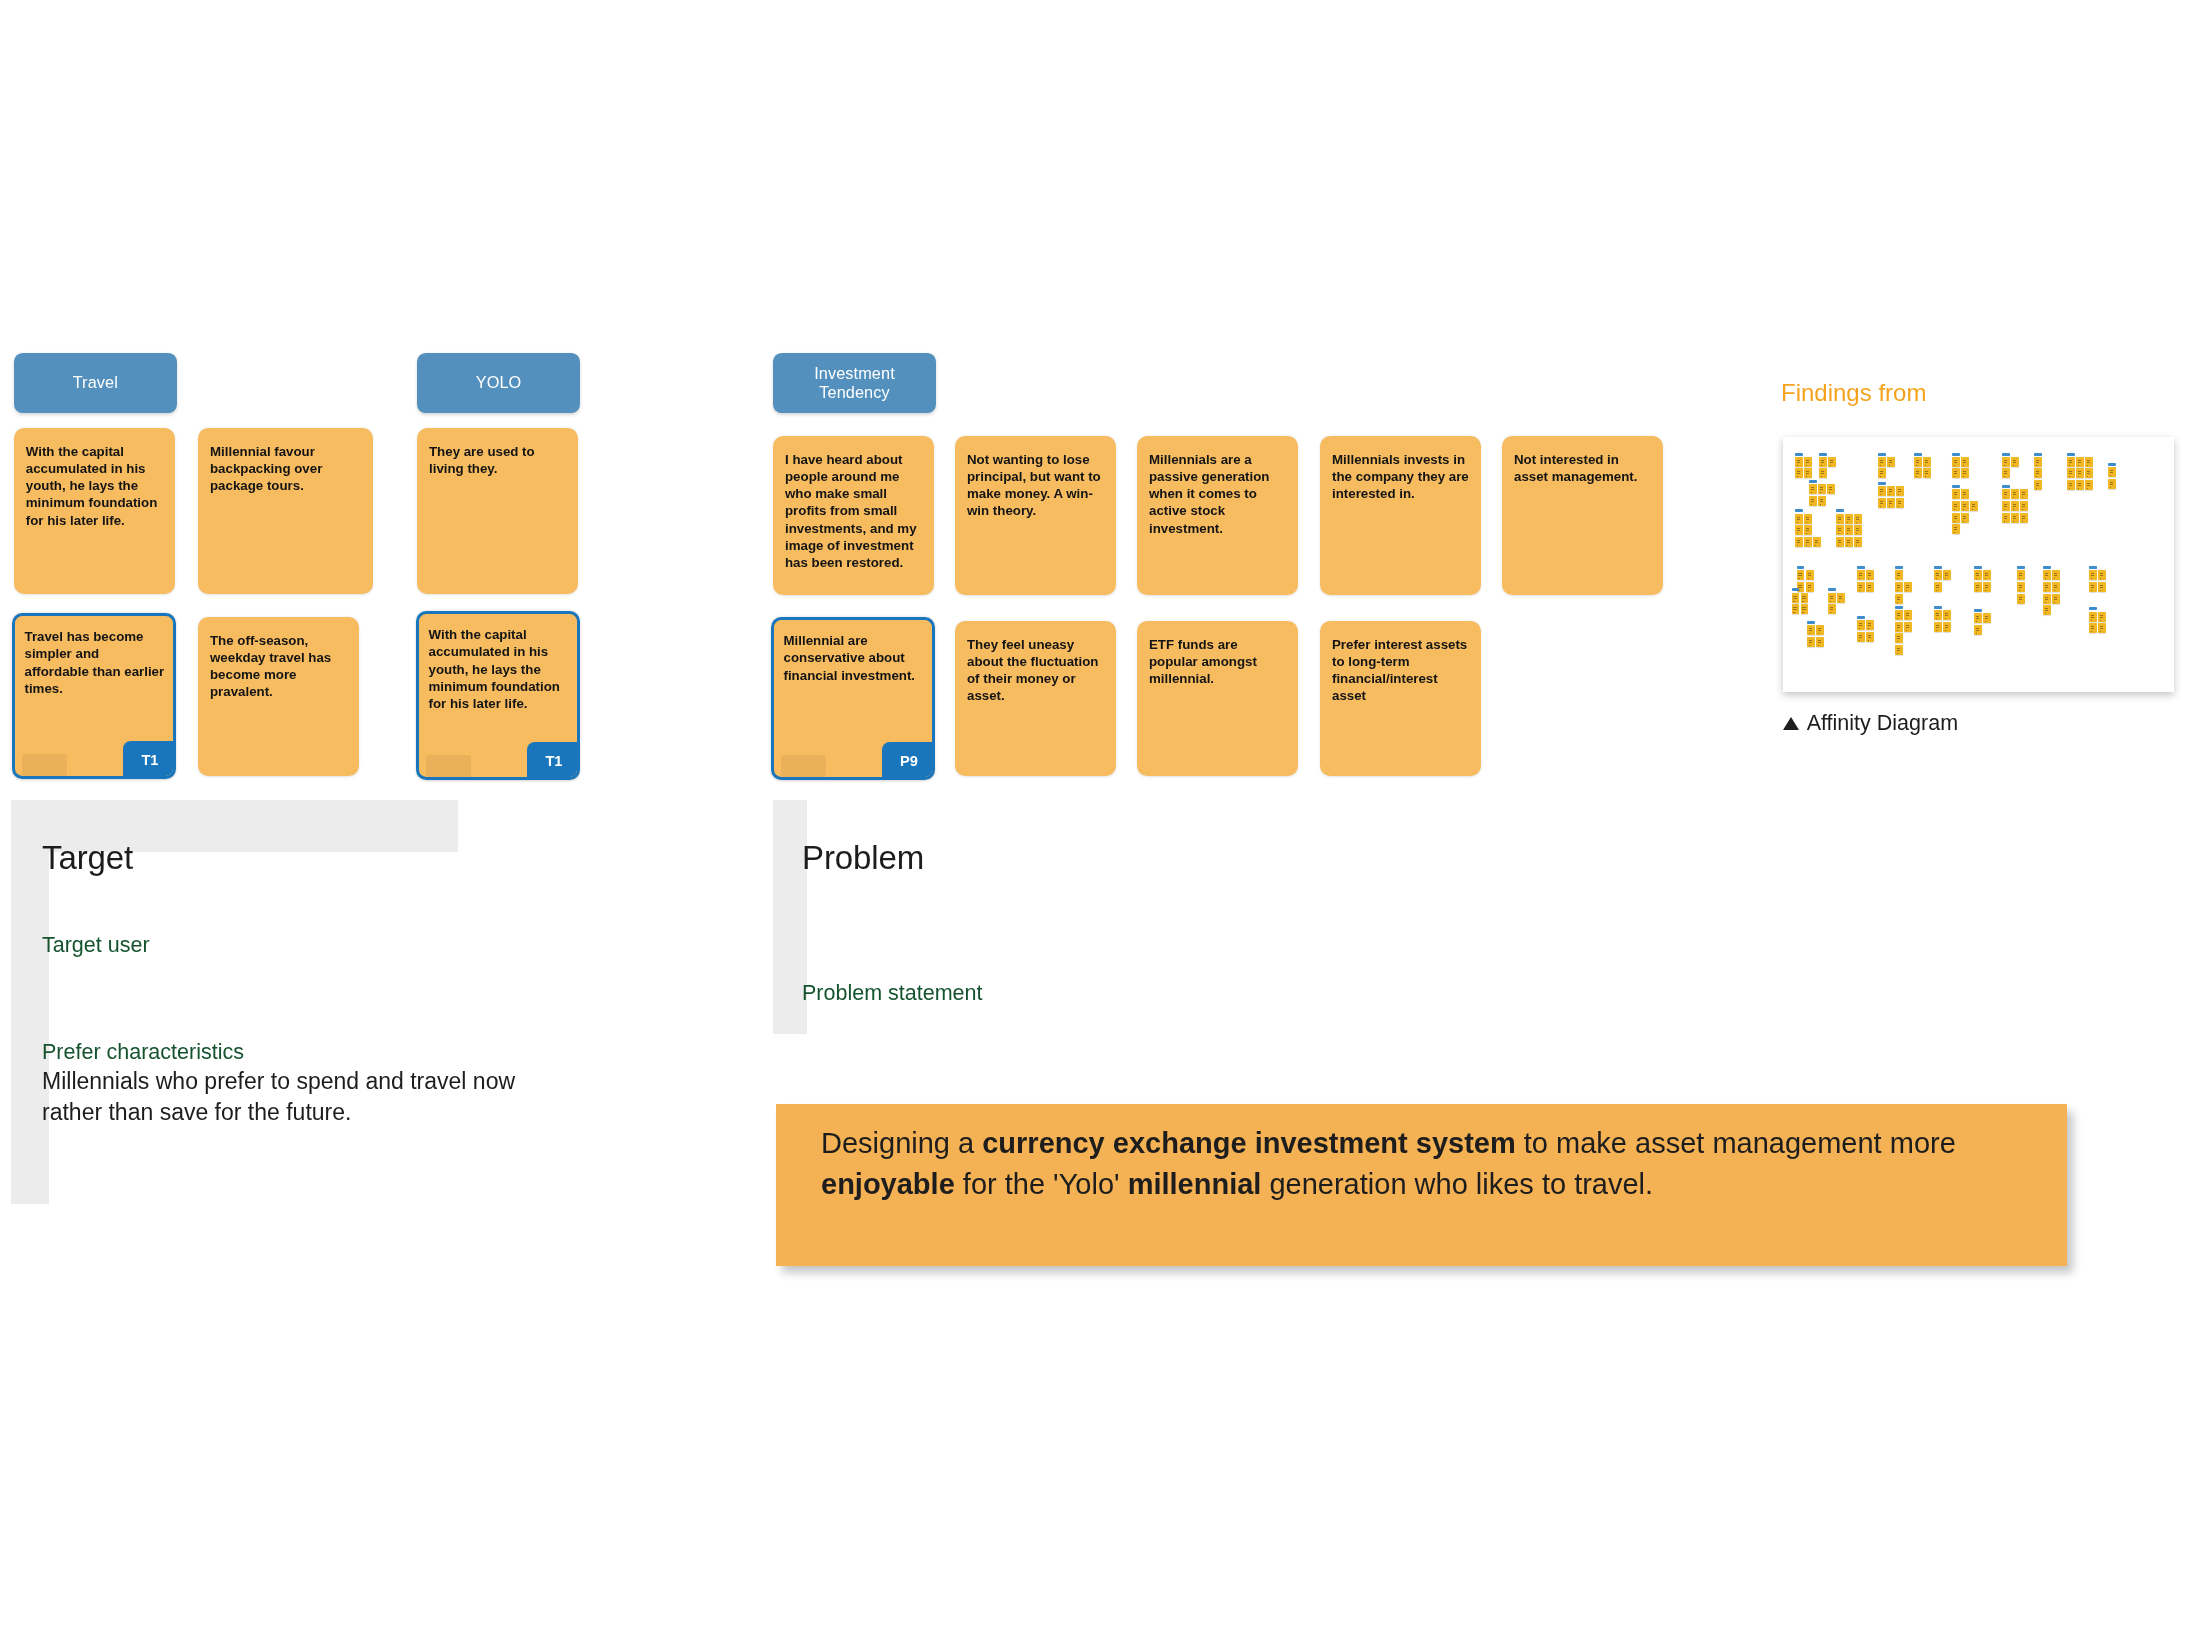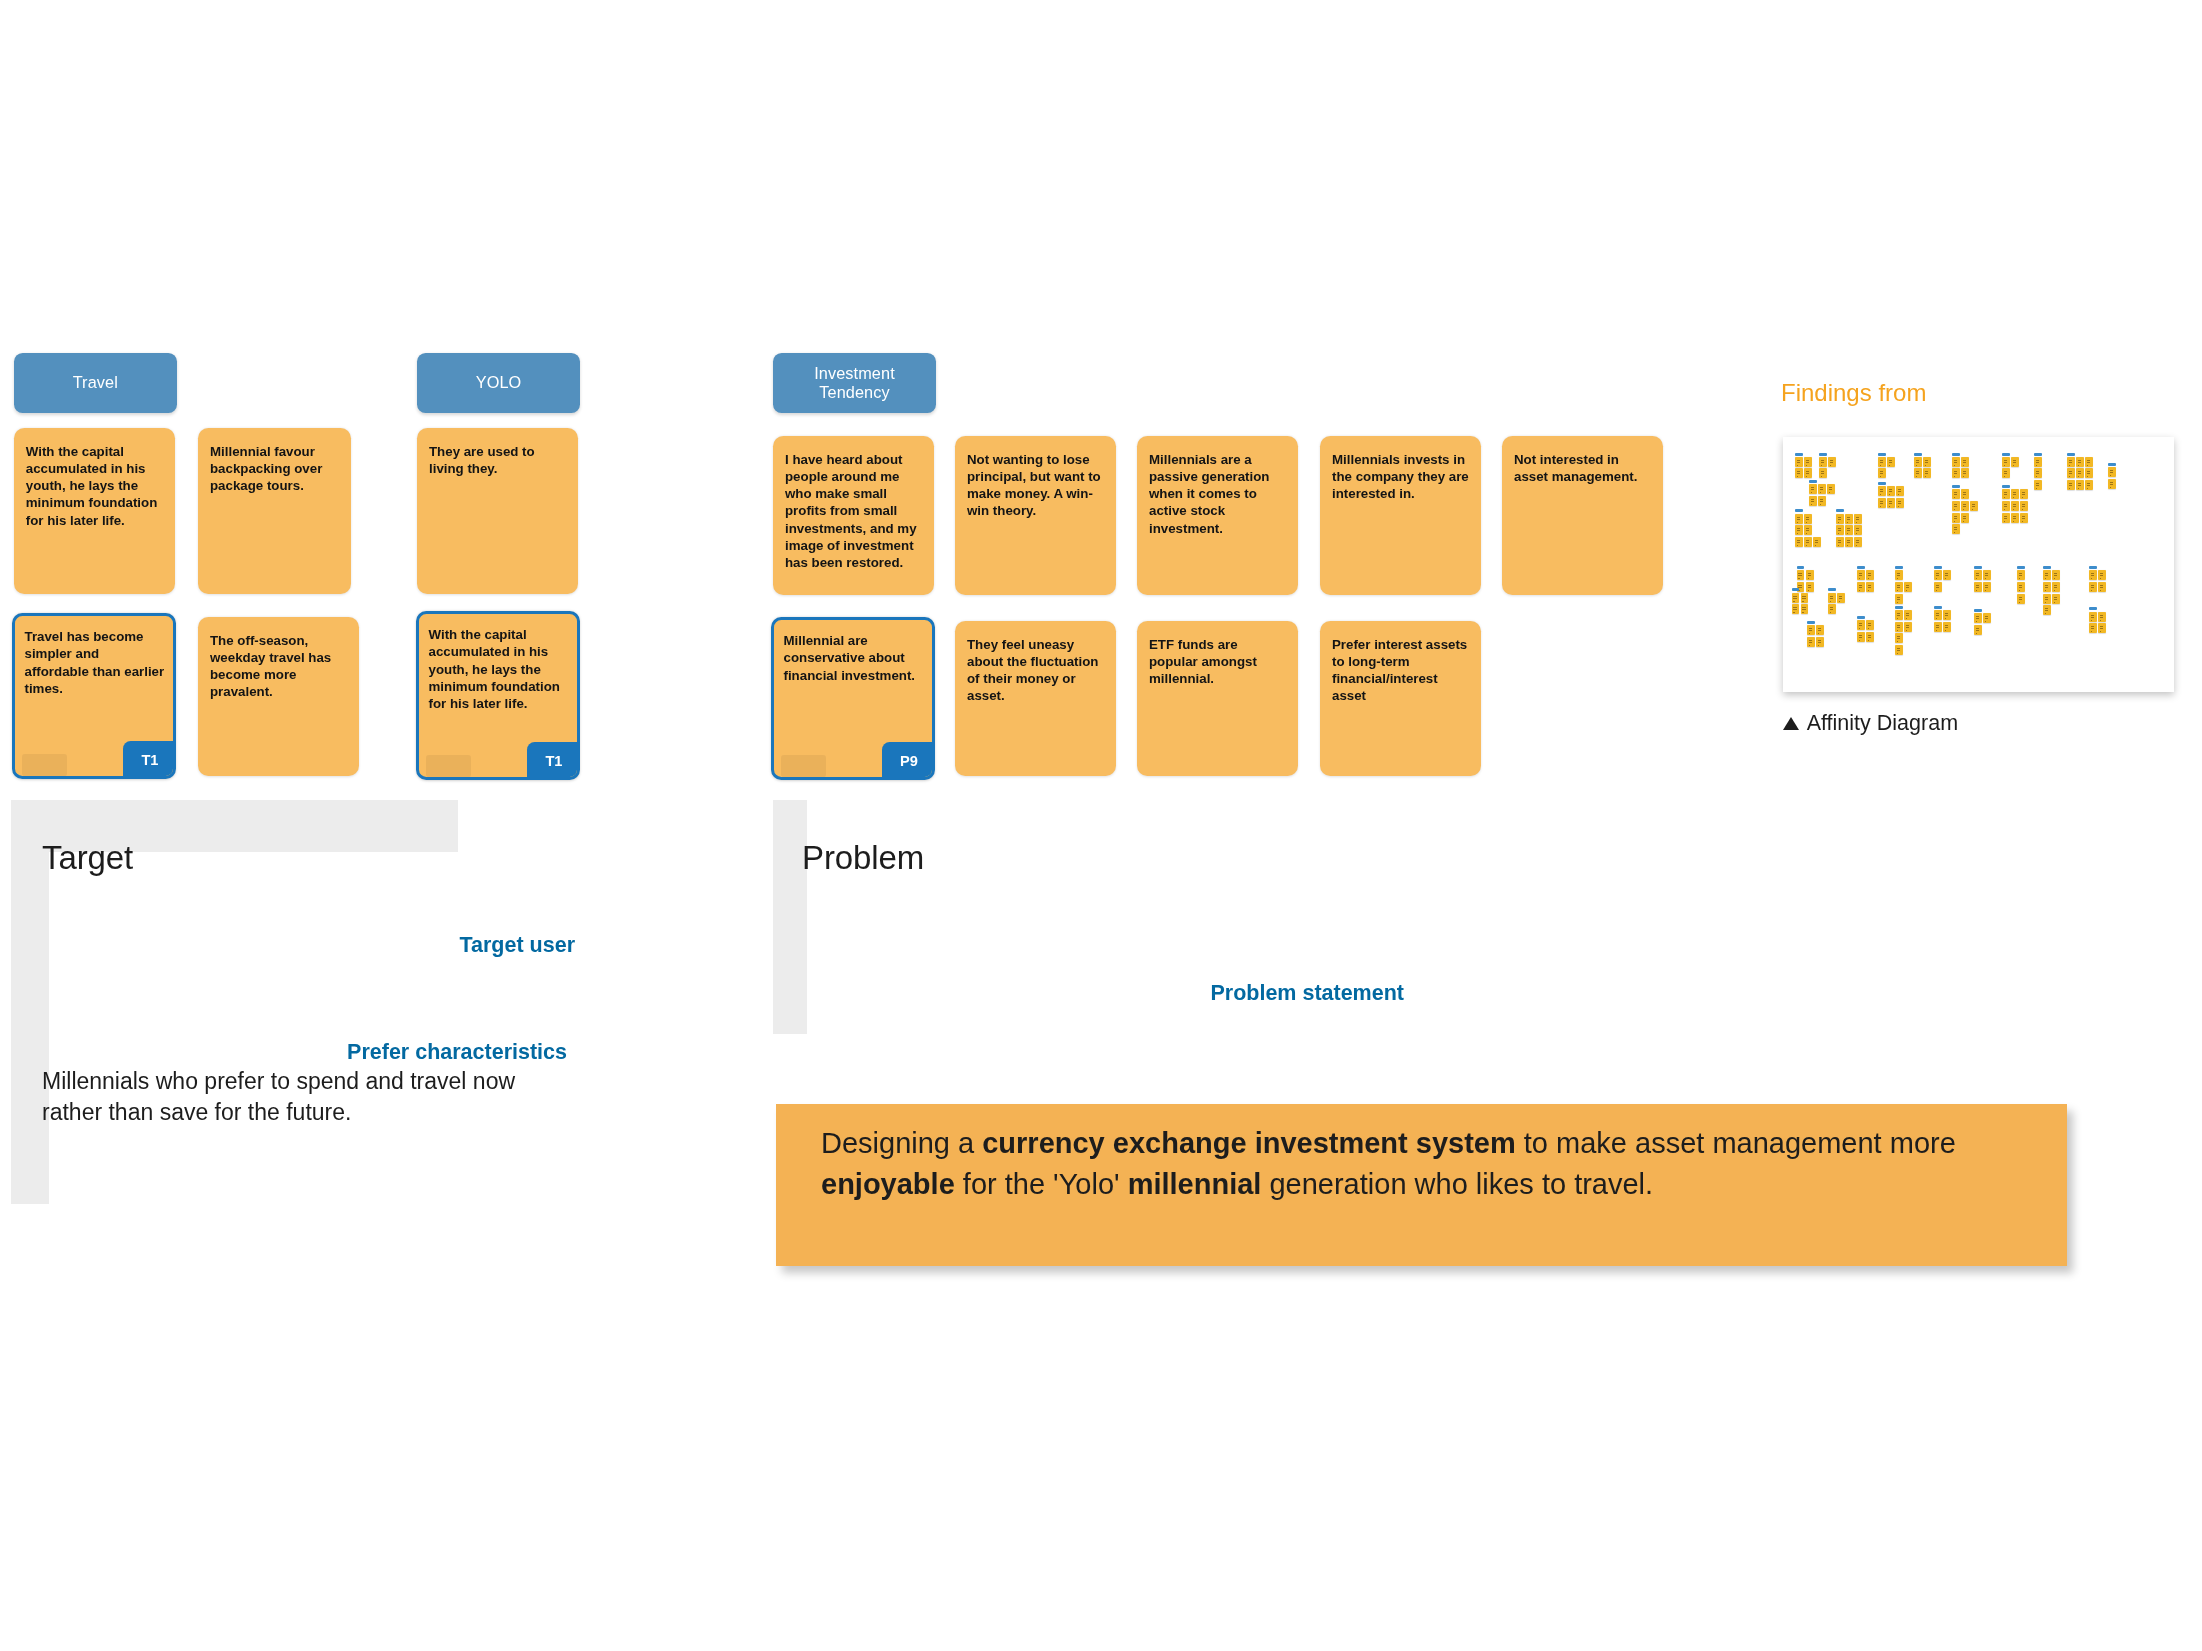--- a/index.html
+++ b/index.html
@@ -88,24 +88,23 @@
   
   .section-title {
     position: absolute;
     font-size: 33px;
     color: #1d1d1d;
     font-weight: 400;
     letter-spacing: -0.1px;
   }
   .field-label {
     font-size: 21.5px;
-    color: #0369a1;
-    font-weight: 700;
+    color: #14532d;
+    font-weight: 400;
     line-height: 1.32;
-    text-align: right;
   }
   .field-value {
     font-size: 23px;
     color: #1d1d1d;
     font-weight: 400;
     line-height: 1.33;
   }
   .field-group { position: absolute; }
 
   
@@ -187,21 +186,21 @@
 
 <div class="note" style="left:13.8px; top:428px; width:161px; height:166px;">
   <span>With the capital accumulated in his youth, he lays the minimum foundation for his later life.</span>
 </div>
 <div class="note highlight" style="left:12px; top:613px; width:164px; height:166px;">
   <span class="shadow-nub"></span>
   <span>Travel has become simpler and affordable than earlier times.</span>
   <span class="tab">T1</span>
 </div>
 
-<div class="note" style="left:198px; top:428px; width:153px; height:166px;">
+<div class="note" style="left:198px; top:428px; width:175px; height:166px;">
   <span>Millennial favour backpacking over package tours.</span>
 </div>
 <div class="note" style="left:198px; top:617px; width:161px; height:159px;">
   <span>The off-season, weekday travel has become more pravalent.</span>
 </div>
 
 <div class="note" style="left:417px; top:428px; width:161px; height:166px;">
   <span>They are used to living they.</span>
 </div>
 <div class="note highlight" style="left:416px; top:611px; width:164px; height:169px;">

